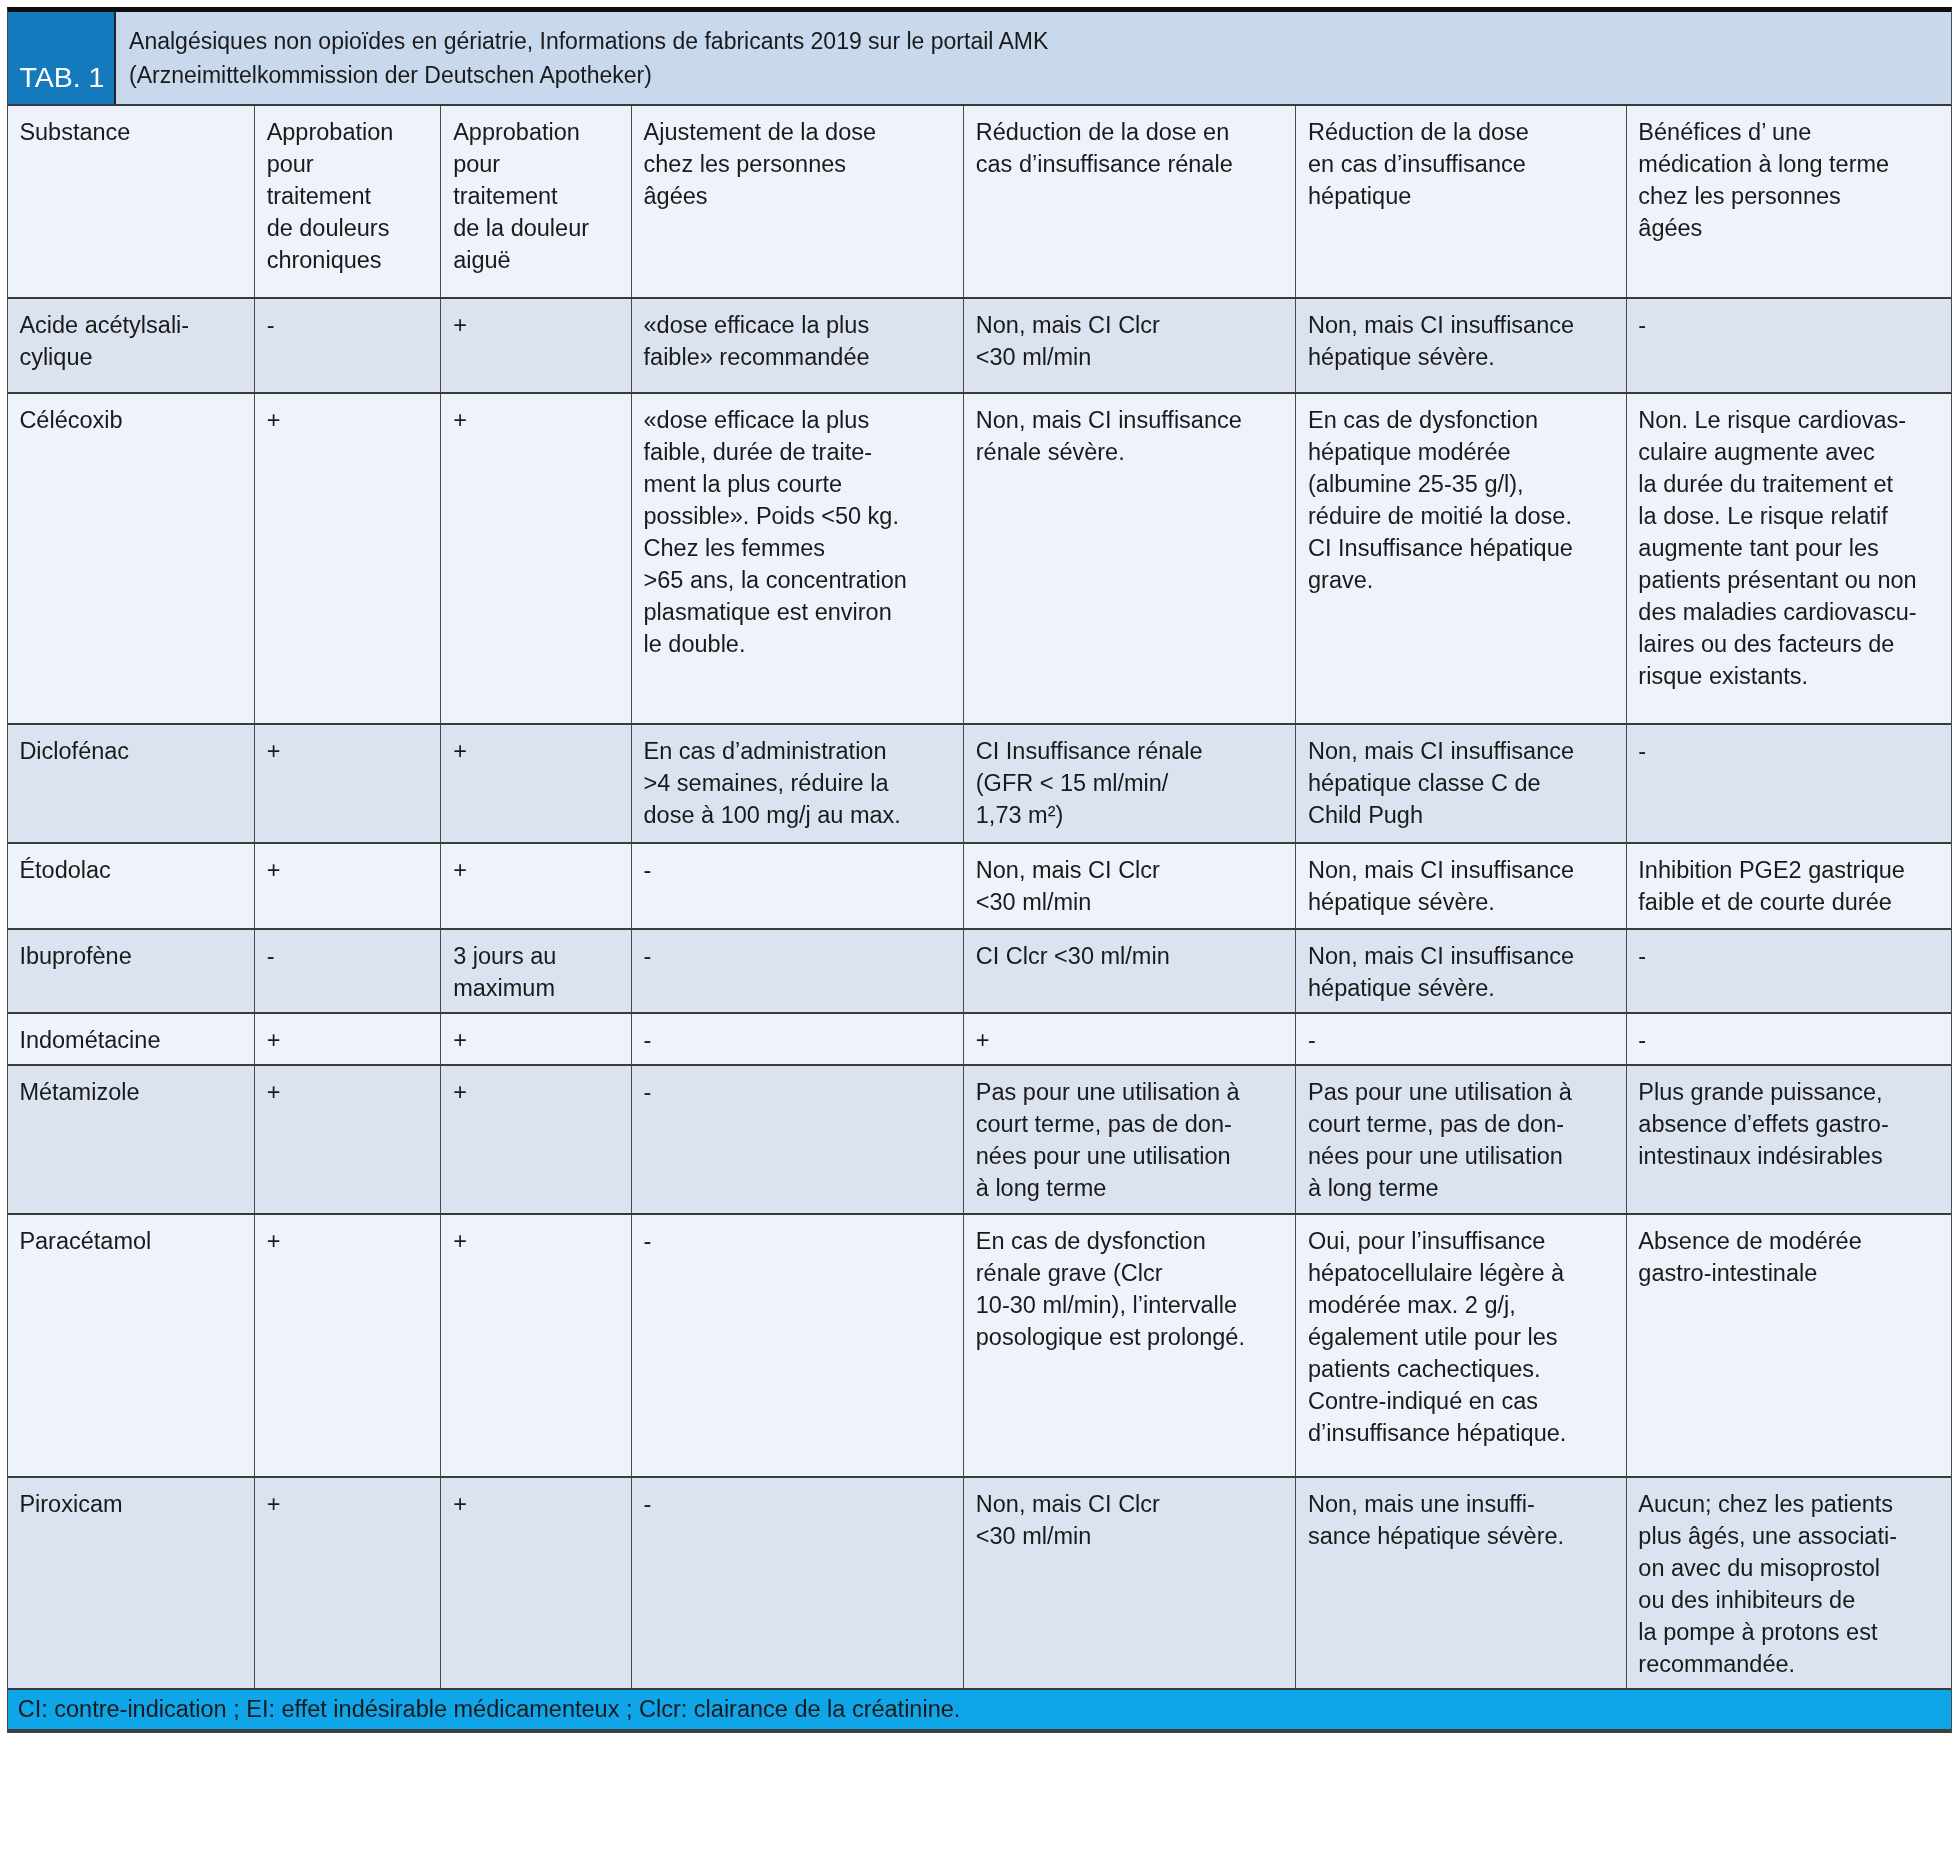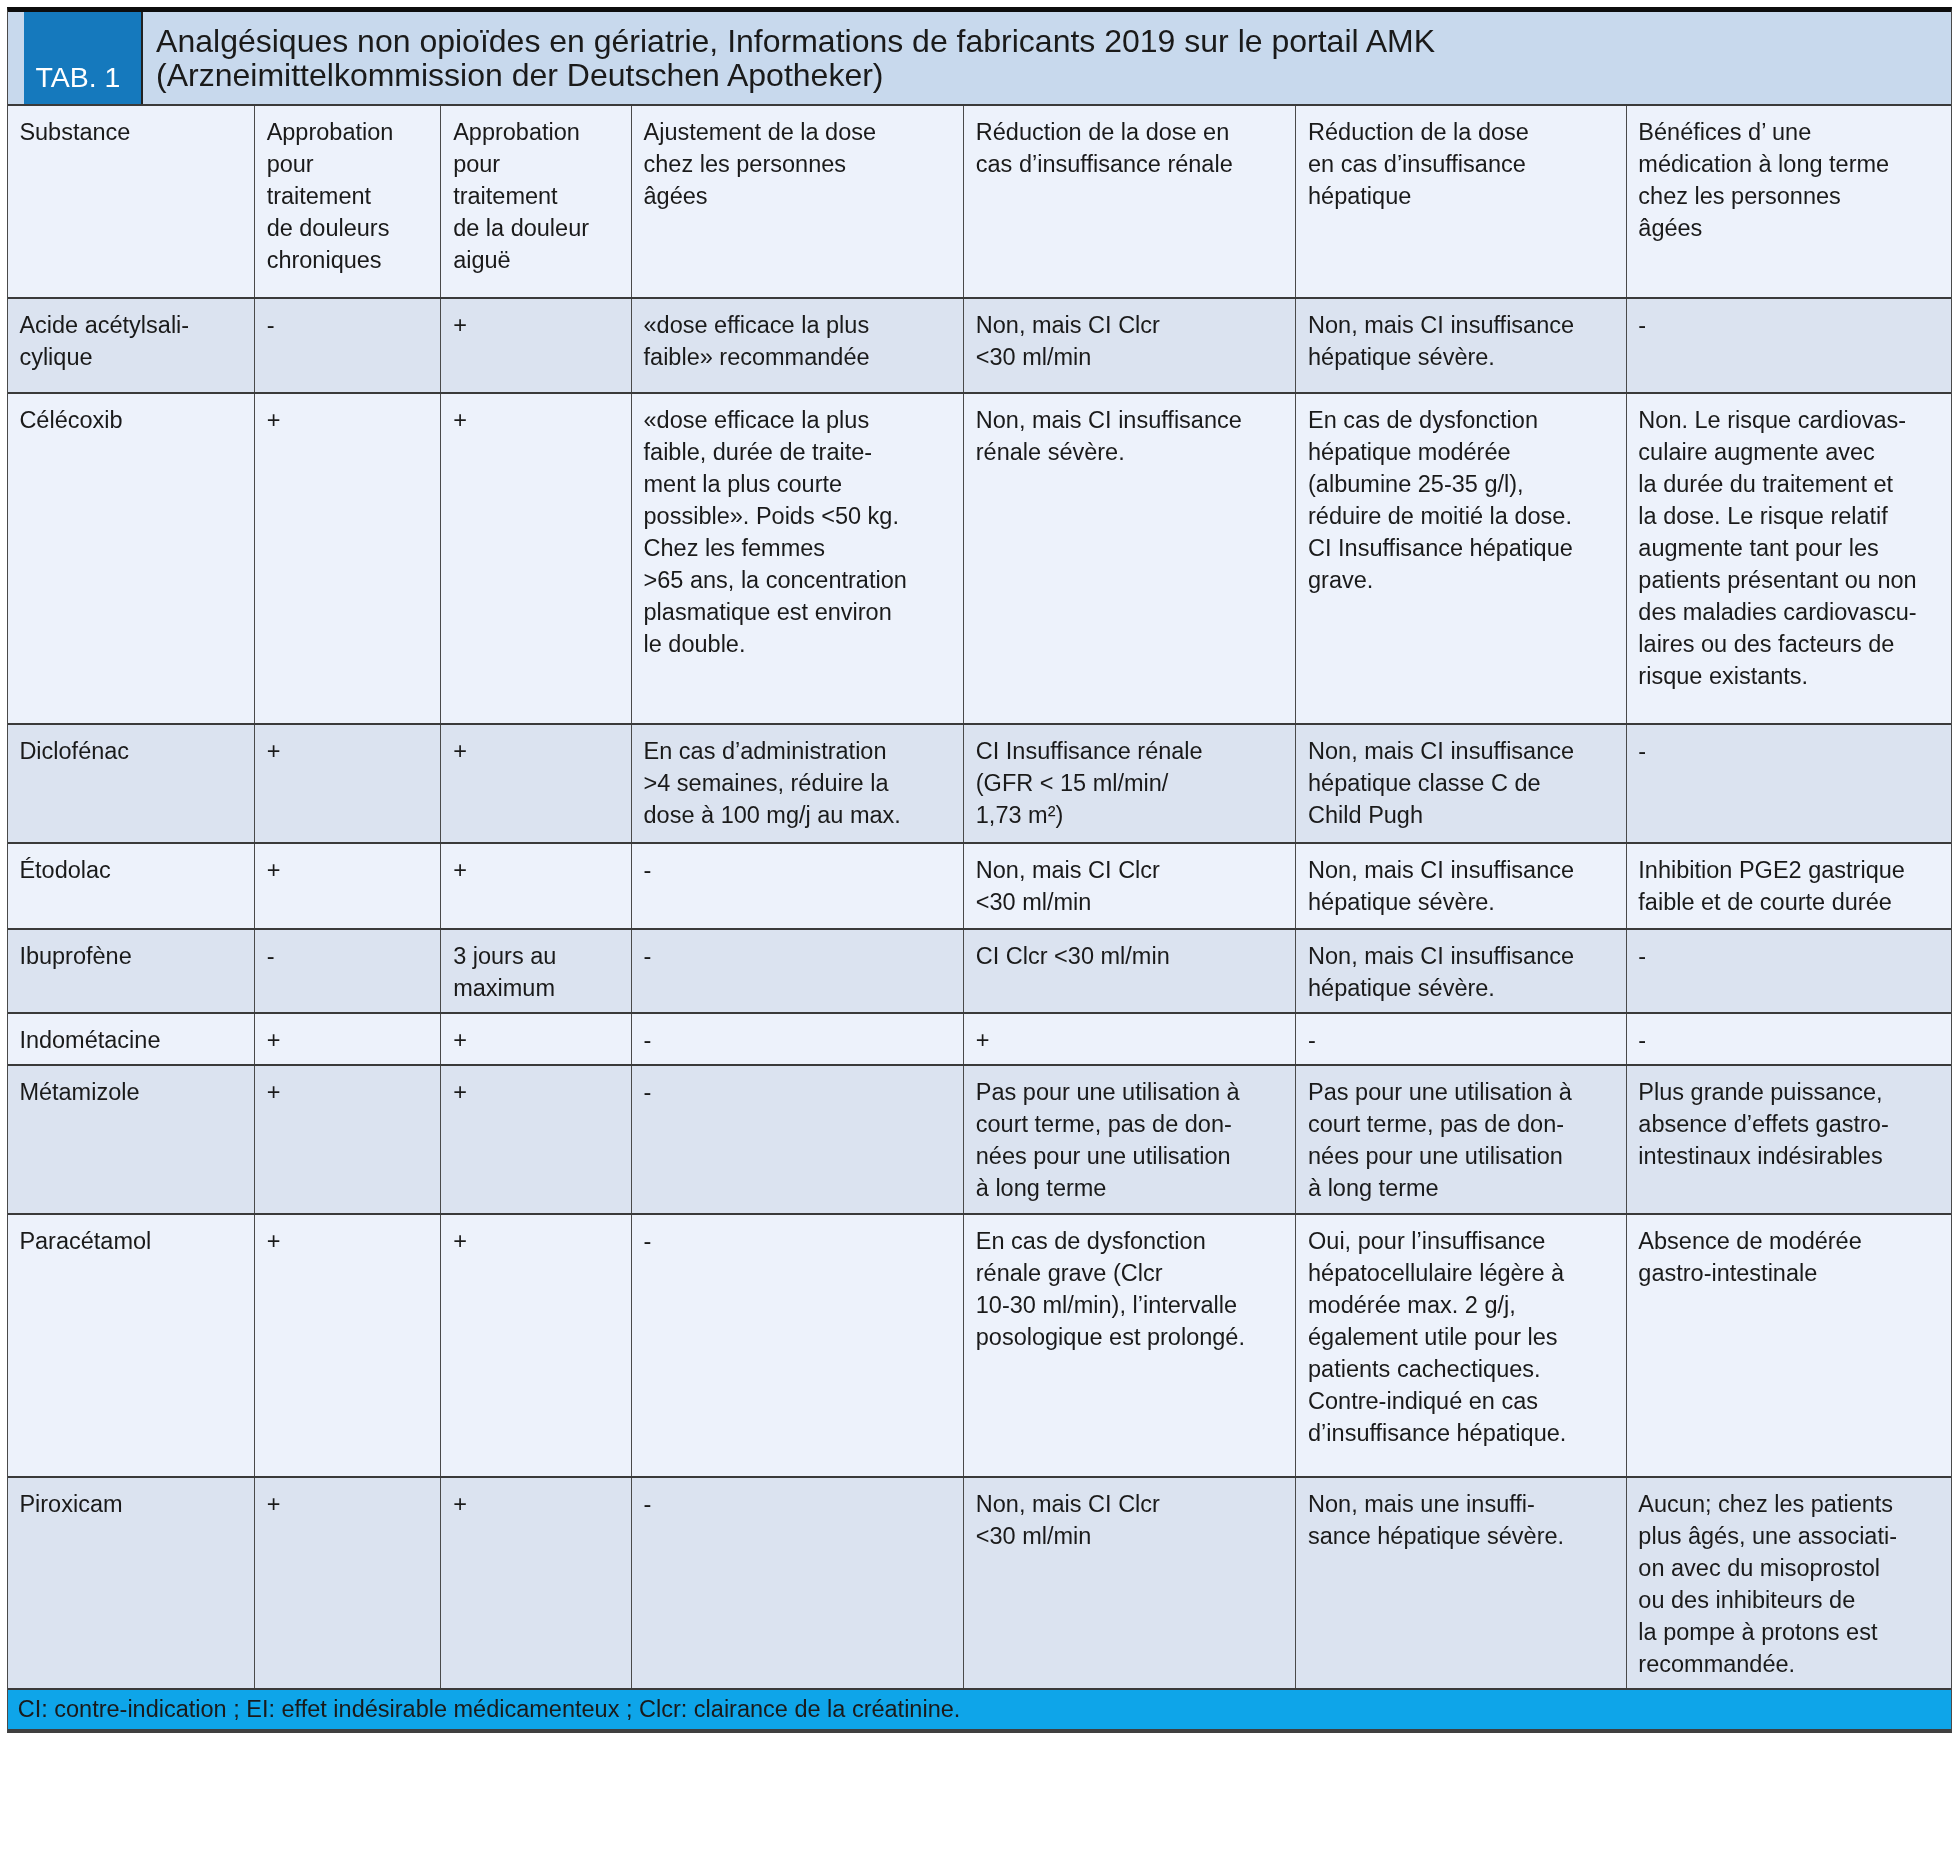--- a/index.html
+++ b/index.html
@@ -22,35 +22,34 @@
     border-right: 1.7px solid #4a4a4a;
     background: #ffffff;
   }
   .titlebar {
     display: flex;
     align-items: stretch;
     background: #c8d9ed;
     height: 92px;
   }
   .tabbadge {
-    width: 119px;
+    width: 108px;
     box-sizing: border-box;
     background: #1579bd;
     color: #ffffff;
     font-size: 28.5px;
     display: flex;
     align-items: flex-end;
     padding: 0 0 10px 11.7px;
     border-right: 2.5px solid #222222;
     flex: 0 0 auto;
-    margin-left: 16px;
   }
   .titletext {
     flex: 1 1 auto;
-    font-size: 32px;
+    font-size: 23px;
     line-height: 34px;
     padding: 0 17px 0 13.4px;
     white-space: pre-line;
     display: flex;
     flex-direction: column;
     justify-content: center;
   }
   table.datatable {
     width: 100%;
     border-collapse: collapse;

